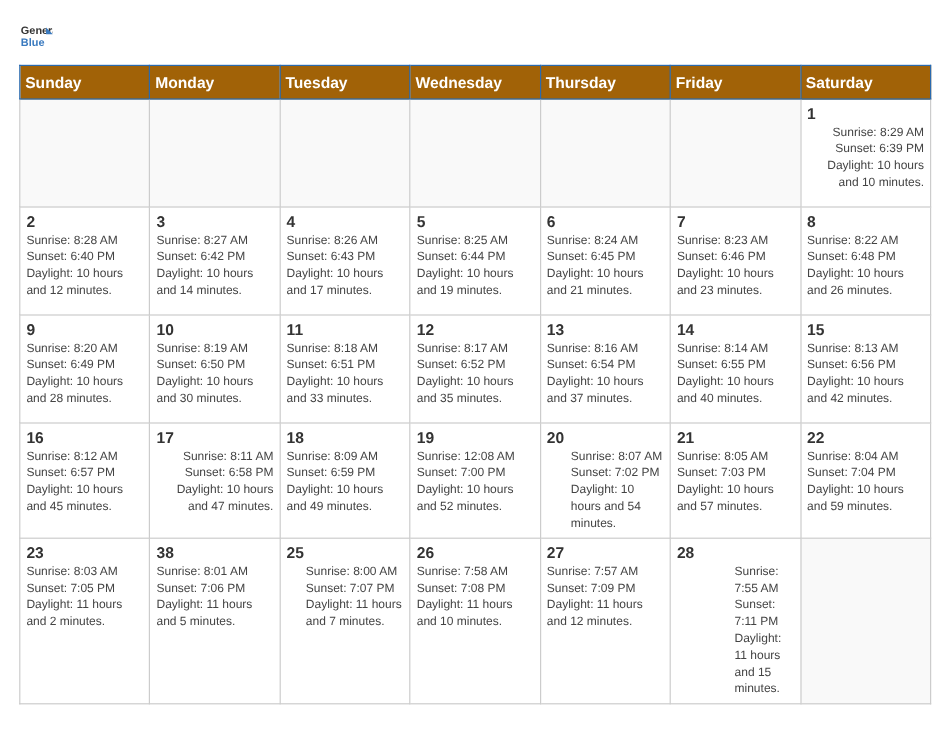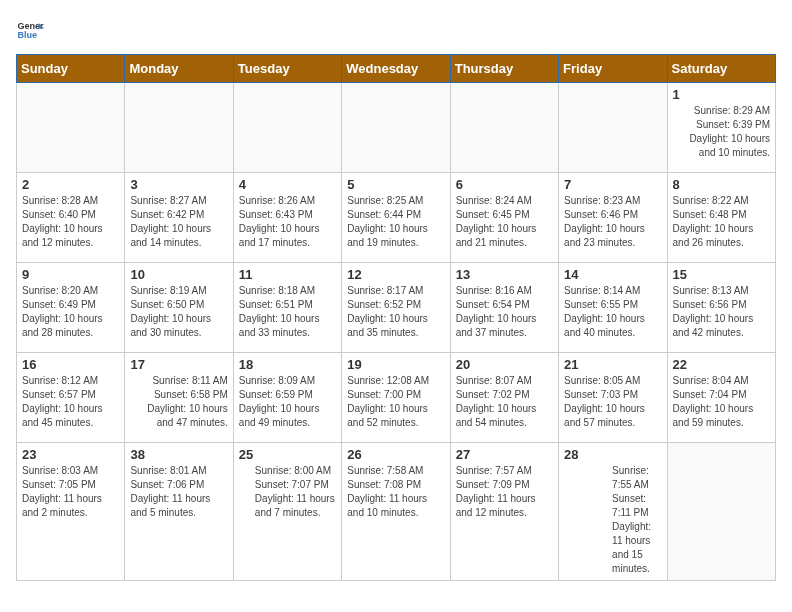--- a/index.html
+++ b/index.html
@@ -231,21 +231,21 @@
 Daylight: 10 hours and 49 minutes.</div>
         </td>
         <td>
           <span class="day-num">19</span>
           <div class="day-info" style="white-space: pre-line;">Sunrise: 12:08 AM
 Sunset: 7:00 PM
 Daylight: 10 hours and 52 minutes.</div>
         </td>
         <td>
           <span class="day-num">20</span>
-          <div class="day-info" style="white-space: pre-line;">Sunrise: 8:07 AM
+          <div class="day-info" style="white-space: pre-line; margin-left: 20px;">Sunrise: 8:07 AM
 Sunset: 7:02 PM
 Daylight: 10 hours and 54 minutes.</div>
         </td>
         <td>
           <span class="day-num">21</span>
           <div class="day-info" style="white-space: pre-line;">Sunrise: 8:05 AM
 Sunset: 7:03 PM
 Daylight: 10 hours and 57 minutes.</div>
         </td>
         <td>

